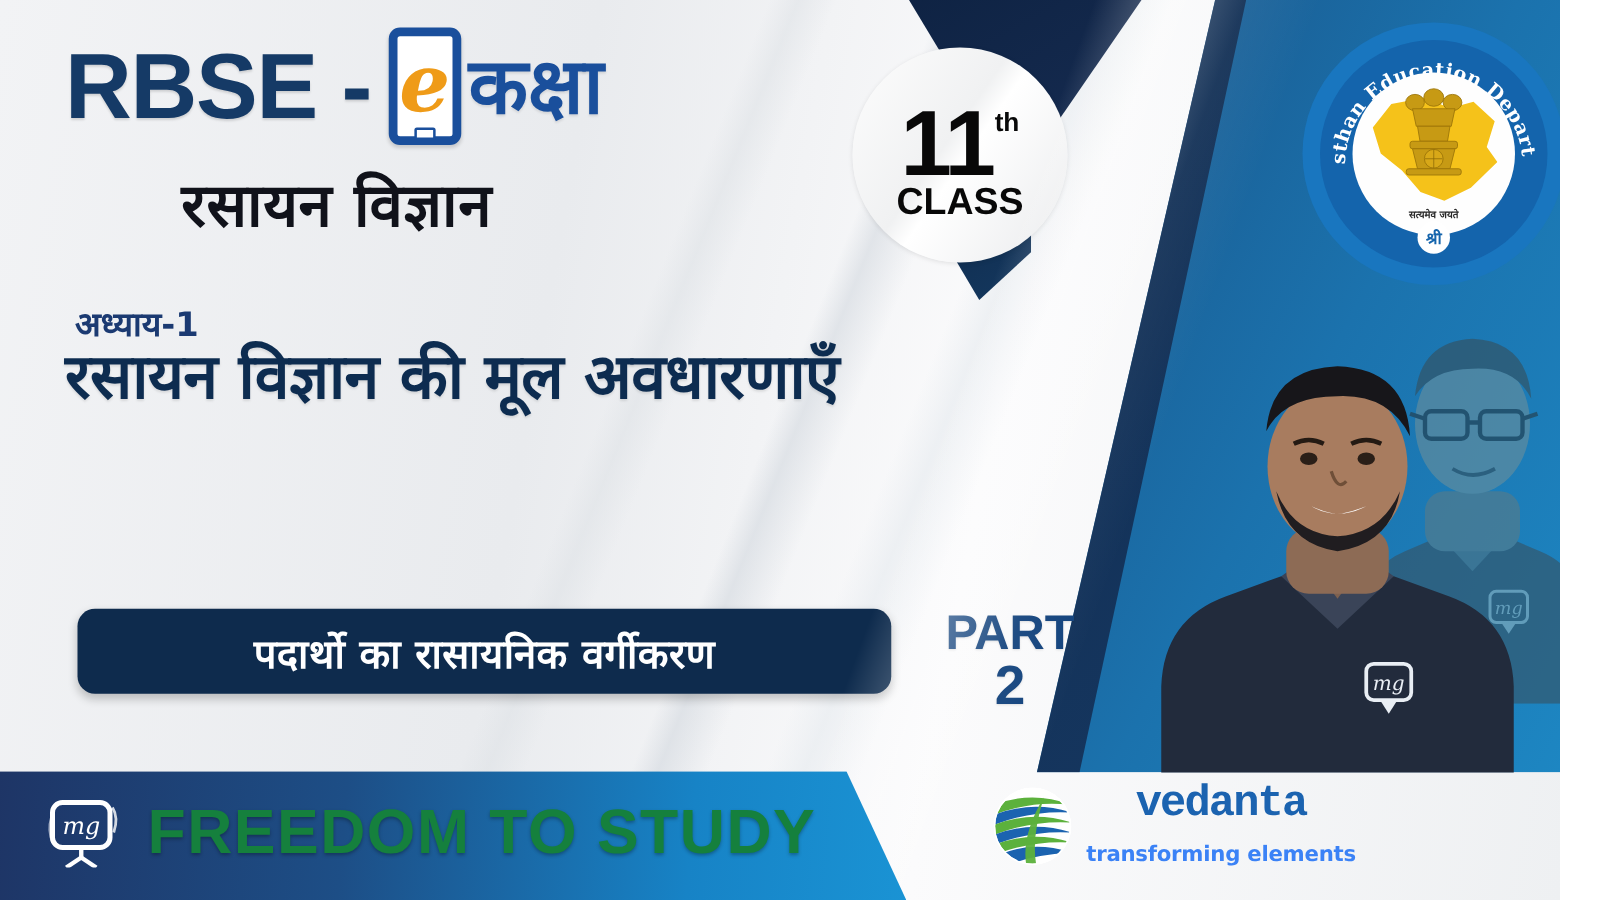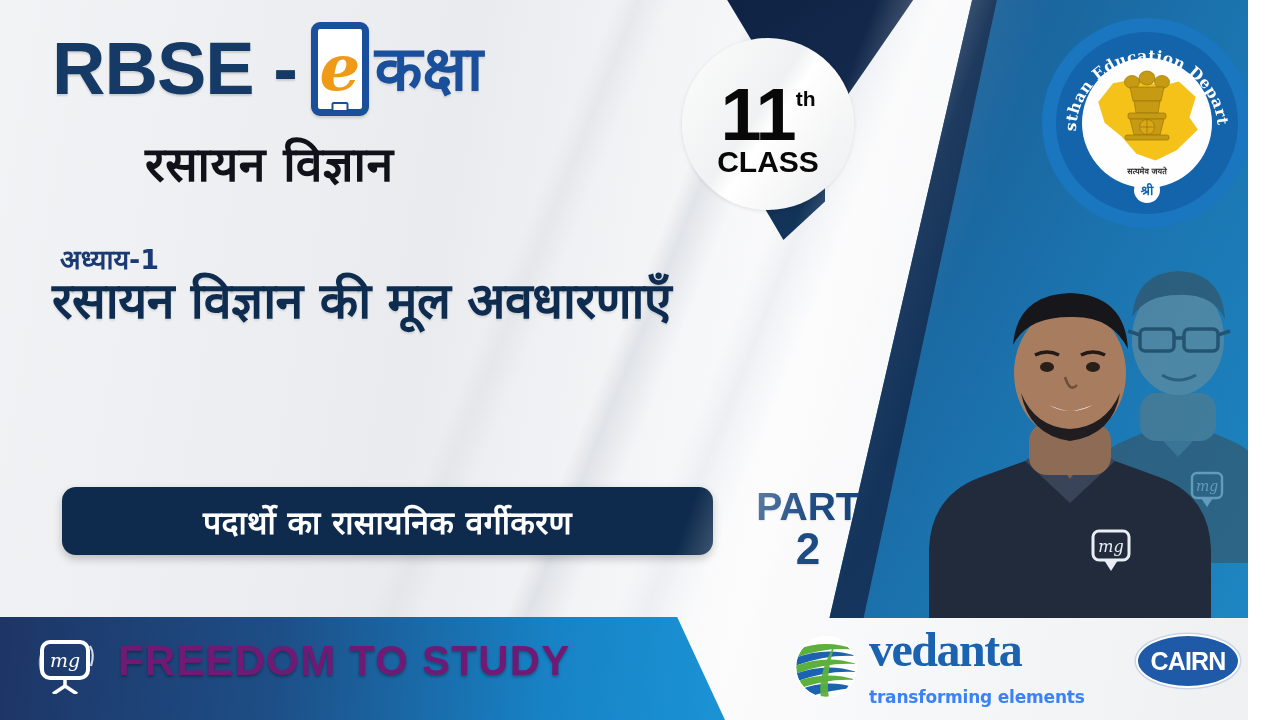--- a/index.html
+++ b/index.html
@@ -186,33 +186,33 @@
   .footer-bar {
     position:absolute; left:0; top:617px; width:725px; height:103px;
     background:linear-gradient(95deg, #1e3566 0%, #1d4e86 38%, #1783c6 76%, #1a93d4 100%);
     clip-path:polygon(0 0, 93.4% 0, 100% 100%, 0 100%);
   }
   .mg-logo-foot {
     position:absolute; left:36px; top:638px; width:62px; height:56px;
   }
   .freedom {
     position:absolute; left:118px; top:640px;
-    font-size:42px; font-weight:bold; color:#701a75;
+    font-size:50px; font-weight:bold; color:#15803d;
     letter-spacing:1.2px; line-height:1;
     text-shadow:0 2px 3px rgba(0,0,0,.30);
     font-stretch:condensed;
   }
   
   .vedanta { position:absolute; left:795px; top:627px; display:flex; align-items:center; }
   .ved-globe { width:62px; height:62px; border-radius:50%; overflow:hidden; position:relative;
     background:#fff; }
   .ved-text { margin-left:12px; }
   .ved-name {
-    font-family:Liberation Serif, serif;
-    font-size:48px; font-weight:bold; color:#1b63b0; line-height:.95; letter-spacing:-1.5px;
+    font-family:Liberation Mono, monospace;
+    font-size:35px; font-weight:bold; color:#1b63b0; line-height:.95; letter-spacing:-1.5px;text-align:center;
   }
   .ved-tag {
     font-family:"DejaVu Sans", sans-serif;
     font-size:17px; font-weight:bold; color:#3b82f6; letter-spacing:-.2px; margin-top:14px;
     text-align:right;
   }
   
   .cairn {
     position:absolute; left:1136px; top:634px; width:104px; height:54px;
     border-radius:50%; background:#1f5aa8;
@@ -377,17 +377,14 @@
         </g>
         <circle cx="31" cy="31" r="30.5" fill="none" stroke="#ffffff" stroke-width="1.5"></circle>
       </svg>
     </div>
     <div class="ved-text">
       <div class="ved-name">vedanta</div>
       <div class="ved-tag">transforming elements</div>
     </div>
   </div>
 
-  <div class="cairn">
-    <span class="cairn-text">CAIRN</span>
-  </div>
 
 </div>
 
 </body></html>

